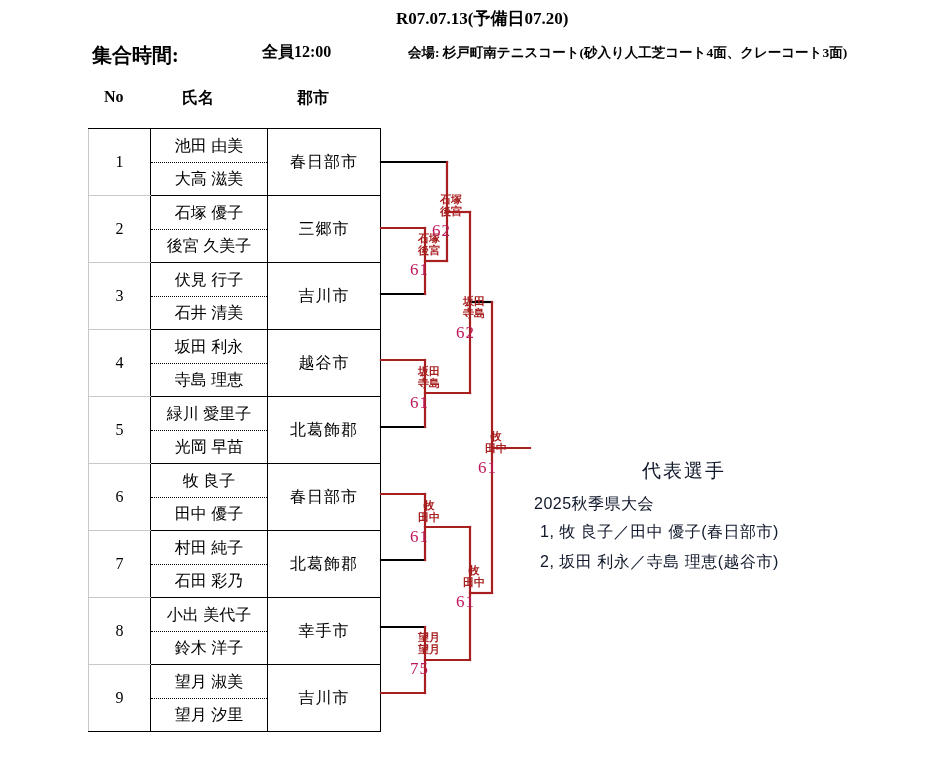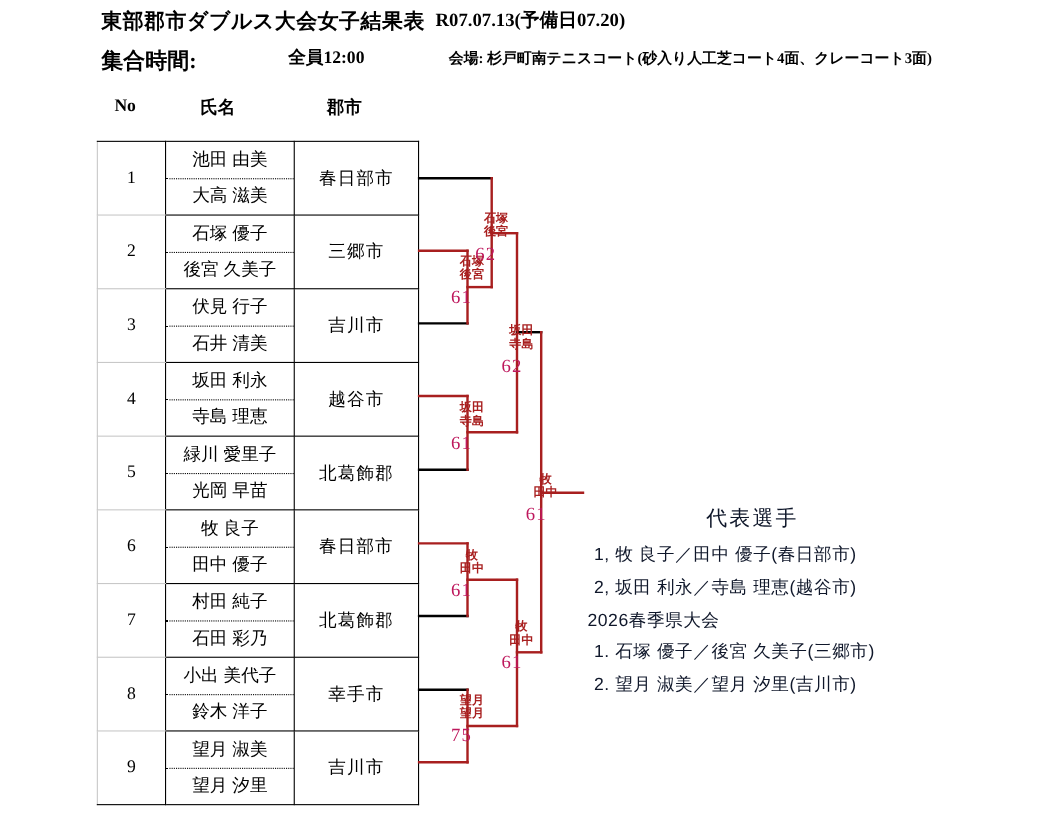--- a/index.html
+++ b/index.html
@@ -135,21 +135,20 @@
     font-size: 16px;
     margin: 0 0 9px 6px;
     letter-spacing: .5px;
     white-space: nowrap;
   }
 </style>
 </head>
 <body>
 
 <div id="header-block">
-  <div class="hdr-line" id="title-main">東部郡市ダブルス大会女子結果表</div>
   <div class="hdr-line" id="title-date">R07.07.13(予備日07.20)</div>
   <div class="hdr-line" id="meet-label">集合時間:</div>
   <div class="hdr-line" id="meet-value">全員12:00</div>
   <div class="hdr-line" id="venue-line">会場: 杉戸町南テニスコート(砂入り人工芝コート4面、クレーコート3面)</div>
 </div>
 
 <div id="col-heads">
   <div class="col-head" id="head-no">No</div>
   <div class="col-head" id="head-name">氏名</div>
   <div class="col-head" id="head-city">郡市</div>
@@ -324,22 +323,18 @@
     <span>牧</span><br>
     <span>田中</span>
   </div>
   <div class="mscore" style="left:478px; top:459px;">61</div>
 </div>
 
 <div id="reps">
   <div id="reps-title">代表選手</div>
 
   <div>
+    <div class="rep-season">2025秋季県大会</div>
     <div class="rep-item">1, 牧 良子／田中 優子(春日部市)</div>
     <div class="rep-item">2, 坂田 利永／寺島 理恵(越谷市)</div>
   </div>
 
-  <div>
-    <div class="rep-season">2026春季県大会</div>
-    <div class="rep-item">1. 石塚 優子／後宮 久美子(三郷市)</div>
-    <div class="rep-item">2. 望月 淑美／望月 汐里(吉川市)</div>
-  </div>
 </div>
 
 </body></html>

